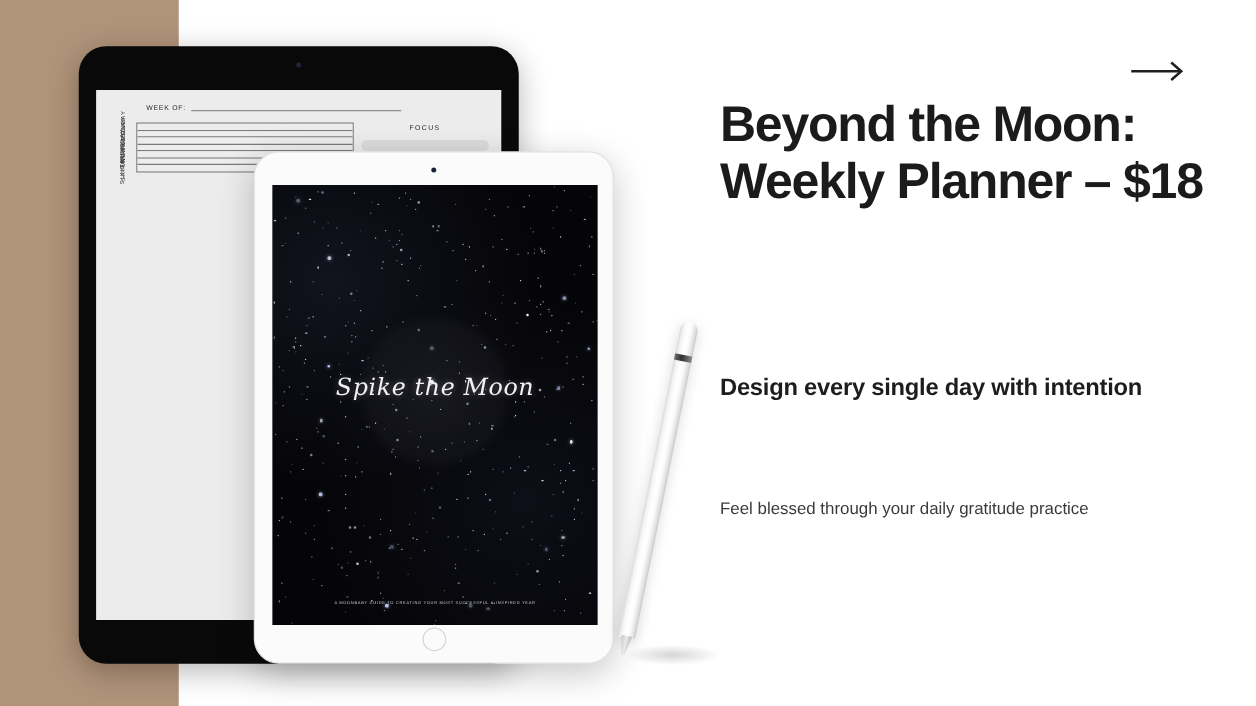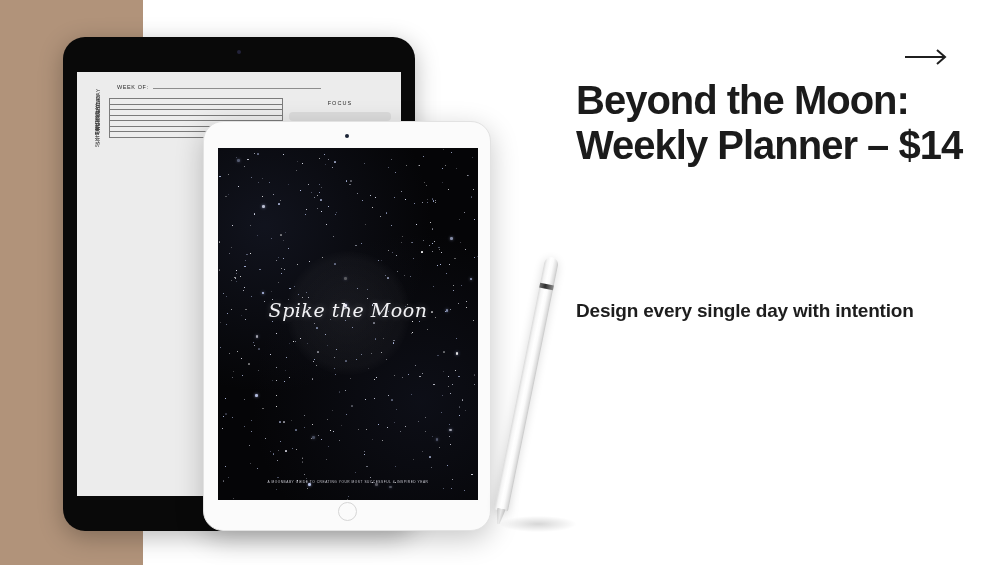--- a/index.html
+++ b/index.html
@@ -801,20 +801,21 @@
     <div id="pencil-tip"></div>
   </div>
 
   <div id="arrow-link">
     <svg width="46" height="18" viewBox="0 0 46 18" fill="none">
       <path d="M1 9 H41" stroke="#1f1f1f" stroke-width="2"></path>
       <path d="M33 2 L41 9 L33 16" stroke="#1f1f1f" stroke-width="2" fill="none"></path>
     </svg>
   </div>
 
-  <h1 id="headline">Beyond the Moon: Weekly Planner – $14</h1>
+  <h1 id="headline">Beyond the Moon: Weekly Planner – $18</h1>
 
   <h2 id="subhead">Design every single day with intention</h2>
 
   <div id="bodytext">
+    <p>Feel blessed through your daily gratitude practice</p>
   </div>
 
 </div>
 
 </body></html>

